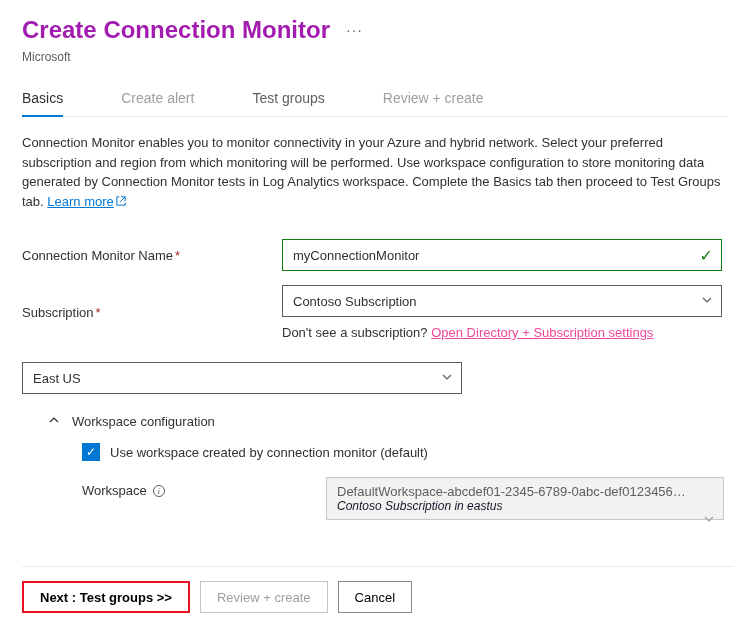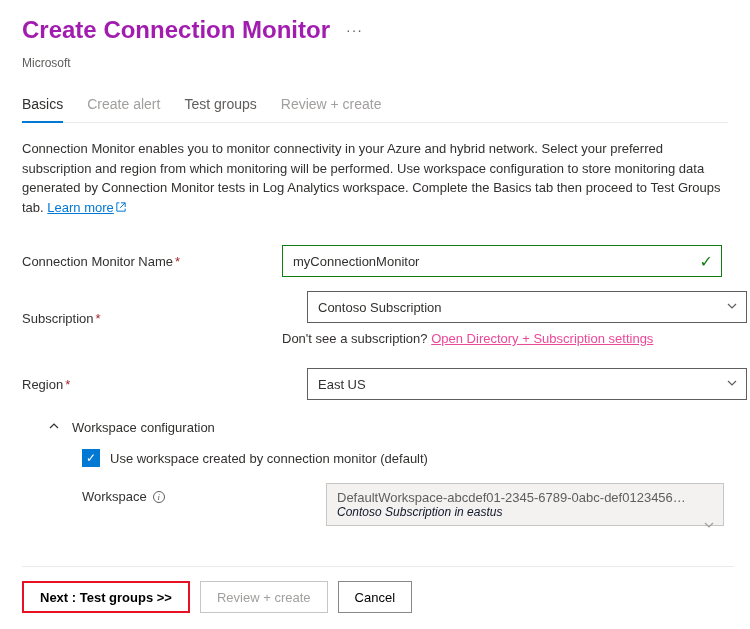--- a/index.html
+++ b/index.html
@@ -31,26 +31,27 @@
       color: #a21caf;
     }
     .ellipsis-icon {
       color: #605e5c;
       font-size: 14px;
       letter-spacing: 1px;
     }
     .breadcrumb {
       font-size: 12px;
       color: #605e5c;
-      margin-top: 12px;
+      margin-top: 6px;
     }
     .tabs {
       display: flex;
       border-bottom: 1px solid #edebe9;
       margin-bottom: 16px;
+      gap: 34px;
     }
     .tab {
       padding: 10px 0;
       margin-right: 24px;
       font-size: 14px;
       color: #605e5c;
       cursor: pointer;
       position: relative;
     }
     .tab.active {
@@ -114,21 +115,20 @@
       position: relative;
       display: flex;
       align-items: center;
       background: #ffffff;
     }
     .input-box.valid {
       border-color: #107c10;
     }
     .input-box.dropdown {
       cursor: pointer;
-      margin-left: 25px;
     }
     .check-icon {
       position: absolute;
       right: 8px;
       color: #107c10;
       font-size: 16px;
     }
     .chevron-icon {
       position: absolute;
       right: 8px;
@@ -313,23 +313,20 @@
     <div class="sub-hint">
       <span>Don't see a subscription? </span>
       <a href="#">Open Directory + Subscription settings</a>
     </div>
   </div>
 </div>
 
 <div class="spacer"></div>
 
 <div class="form-row">
-  <div class="form-label">
-    <span>Region</span><span class="required">*</span>
-  </div>
   <div class="form-control-wrap">
     <div class="input-box dropdown">
       <span>East US</span>
       <span class="chevron-icon">
         <svg width="12" height="12" viewBox="0 0 12 12">
             <path d="M2 4 L6 8 L10 4" stroke="#605e5c" fill="none" stroke-width="1.2"></path>
           </svg>
       </span>
     </div>
   </div>

